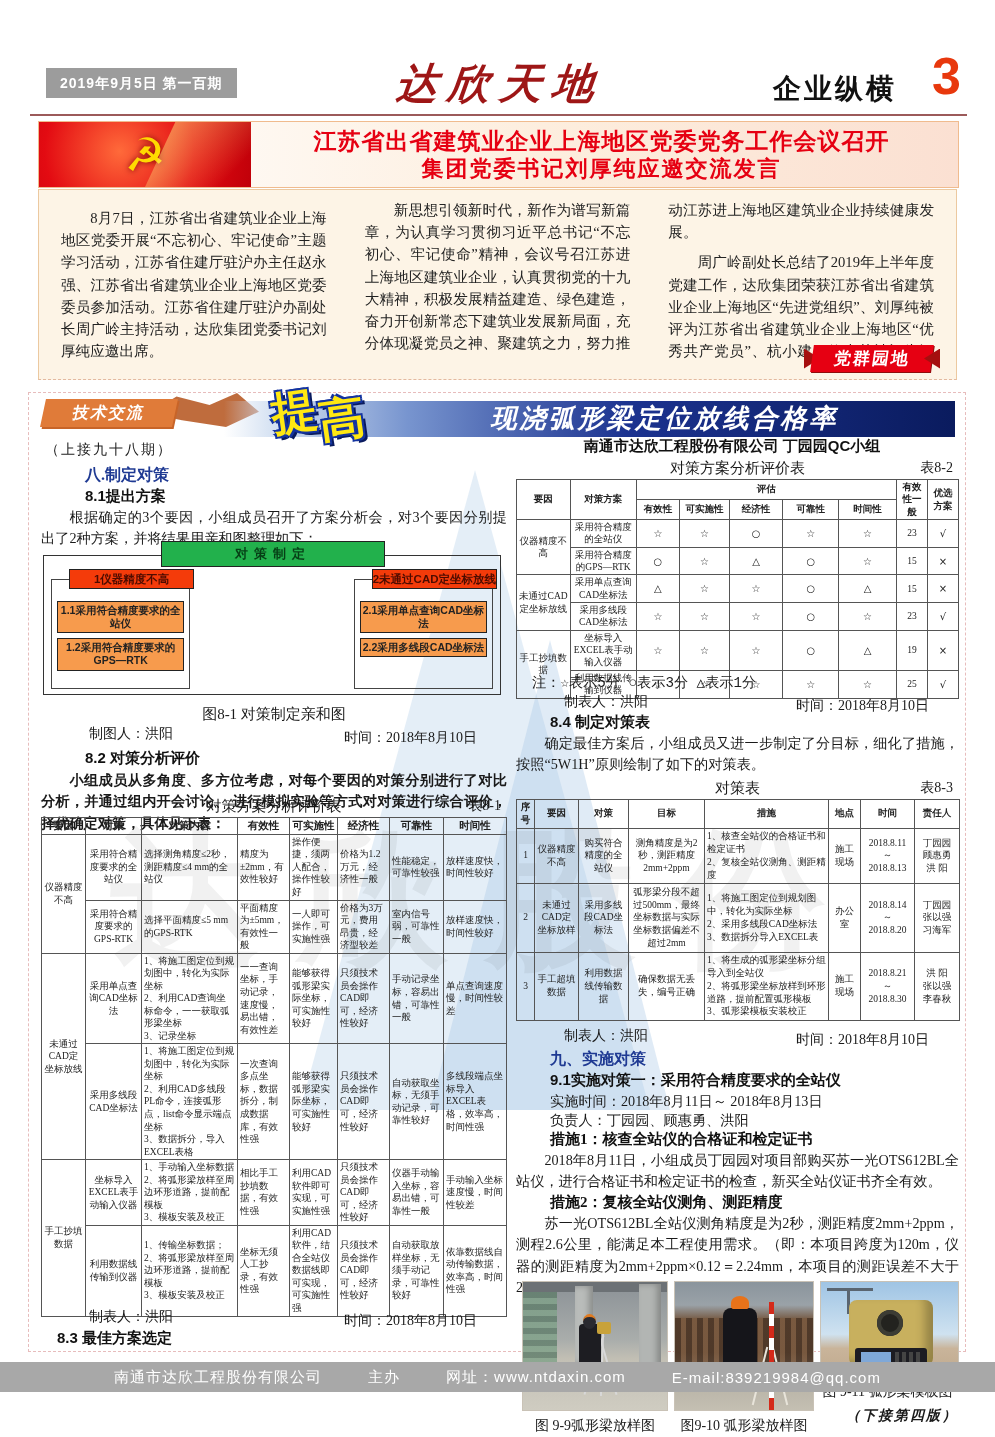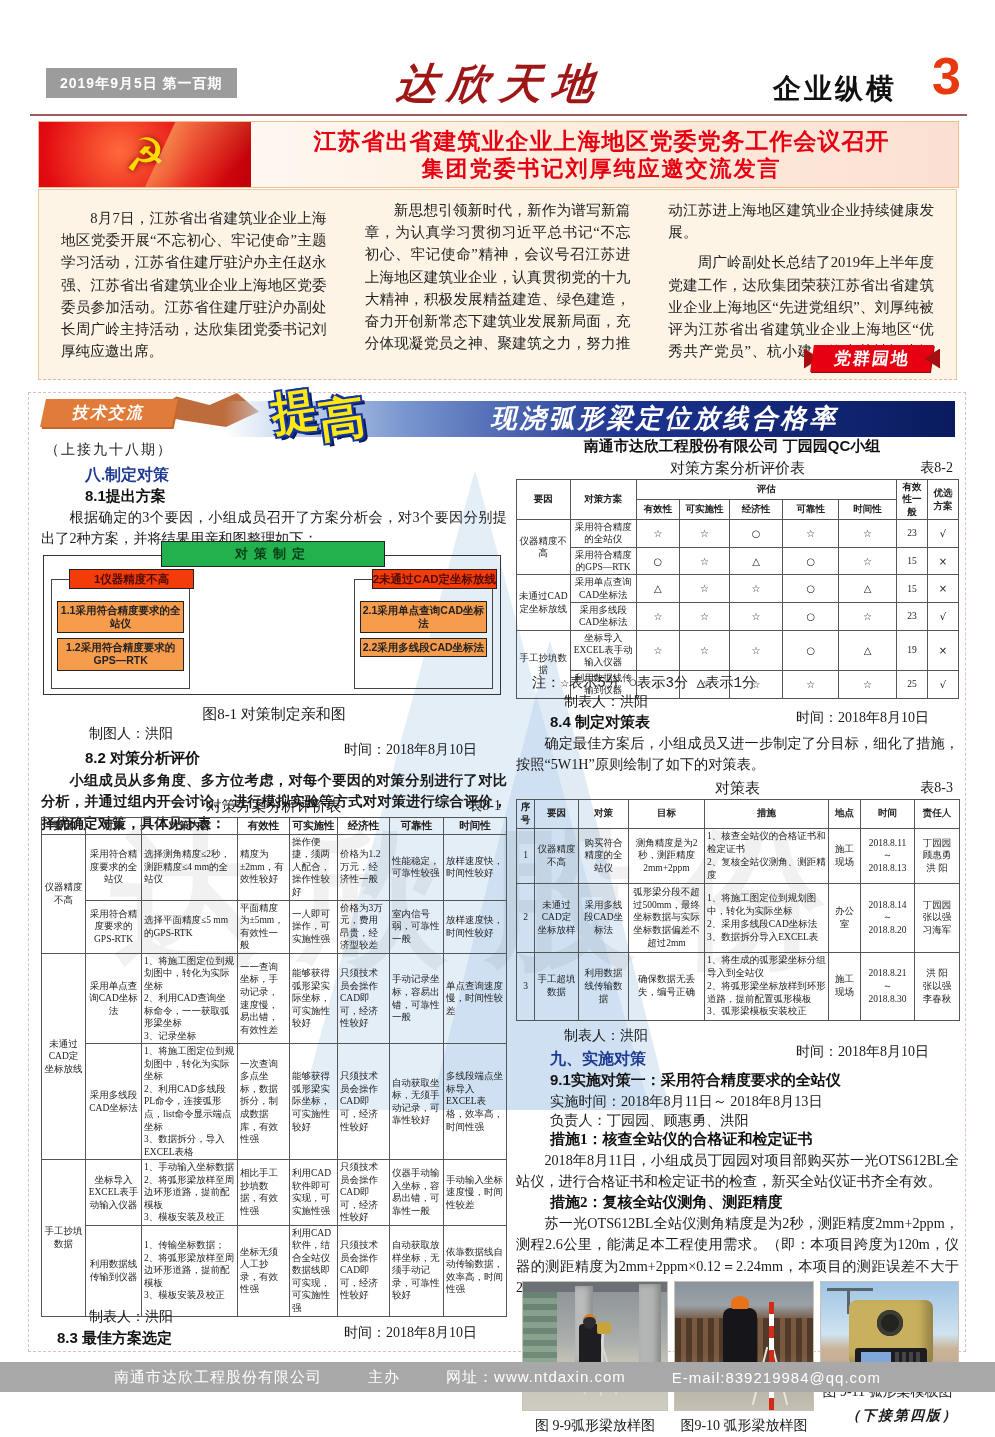--- a/index.html
+++ b/index.html
@@ -68,21 +68,21 @@
   .colL{position:absolute;left:12px;top:0;width:466px;}
   .colR{position:absolute;left:487px;top:0;width:443px;}
   .h-navy{position:absolute;font-weight:bold;font-size:16px;color:#1f3a93;}
   .h-sans{position:absolute;font:bold 15px "Liberation Sans",sans-serif;color:#111;}
   .para{position:absolute;font-size:14.2px;line-height:1.5;text-align:justify;}
   .indent{text-indent:2em;}
   .tbl-titlebar{position:absolute;width:100%;font-size:15px;}
   .tbl-titlebar .c{display:block;text-align:center;}
   .tbl-titlebar .r{position:absolute;right:6px;top:0;font-size:14px;}
   .maker-line{position:absolute;width:100%;font-size:14px;}
-  .maker-line .t{position:absolute;right:30px;top:16px;font-family:Liberation Serif, serif;}
+  .maker-line .t{position:absolute;right:30px;top:4px;font-family:Liberation Serif, serif;}
   .maker-line .m{position:absolute;left:48px;top:0;}
   
   table.t{border-collapse:collapse;table-layout:fixed;position:absolute;background:transparent;}
   table.t th,table.t td{border:1px solid #555;padding:1px 2px;text-align:center;vertical-align:middle;
       font-family:"Liberation Serif",serif;color:#222;overflow:hidden;}
   .t81{width:466px;height:486px;font-size:9.5px;line-height:1.32;}
   .t81 th{font-size:10.5px;}
   .t81 td.lft{text-align:left;white-space:pre-line;}
   .t82{width:443px;height:186px;font-size:9.5px;line-height:1.3;}
   .t82 th{font-size:9.5px;}

